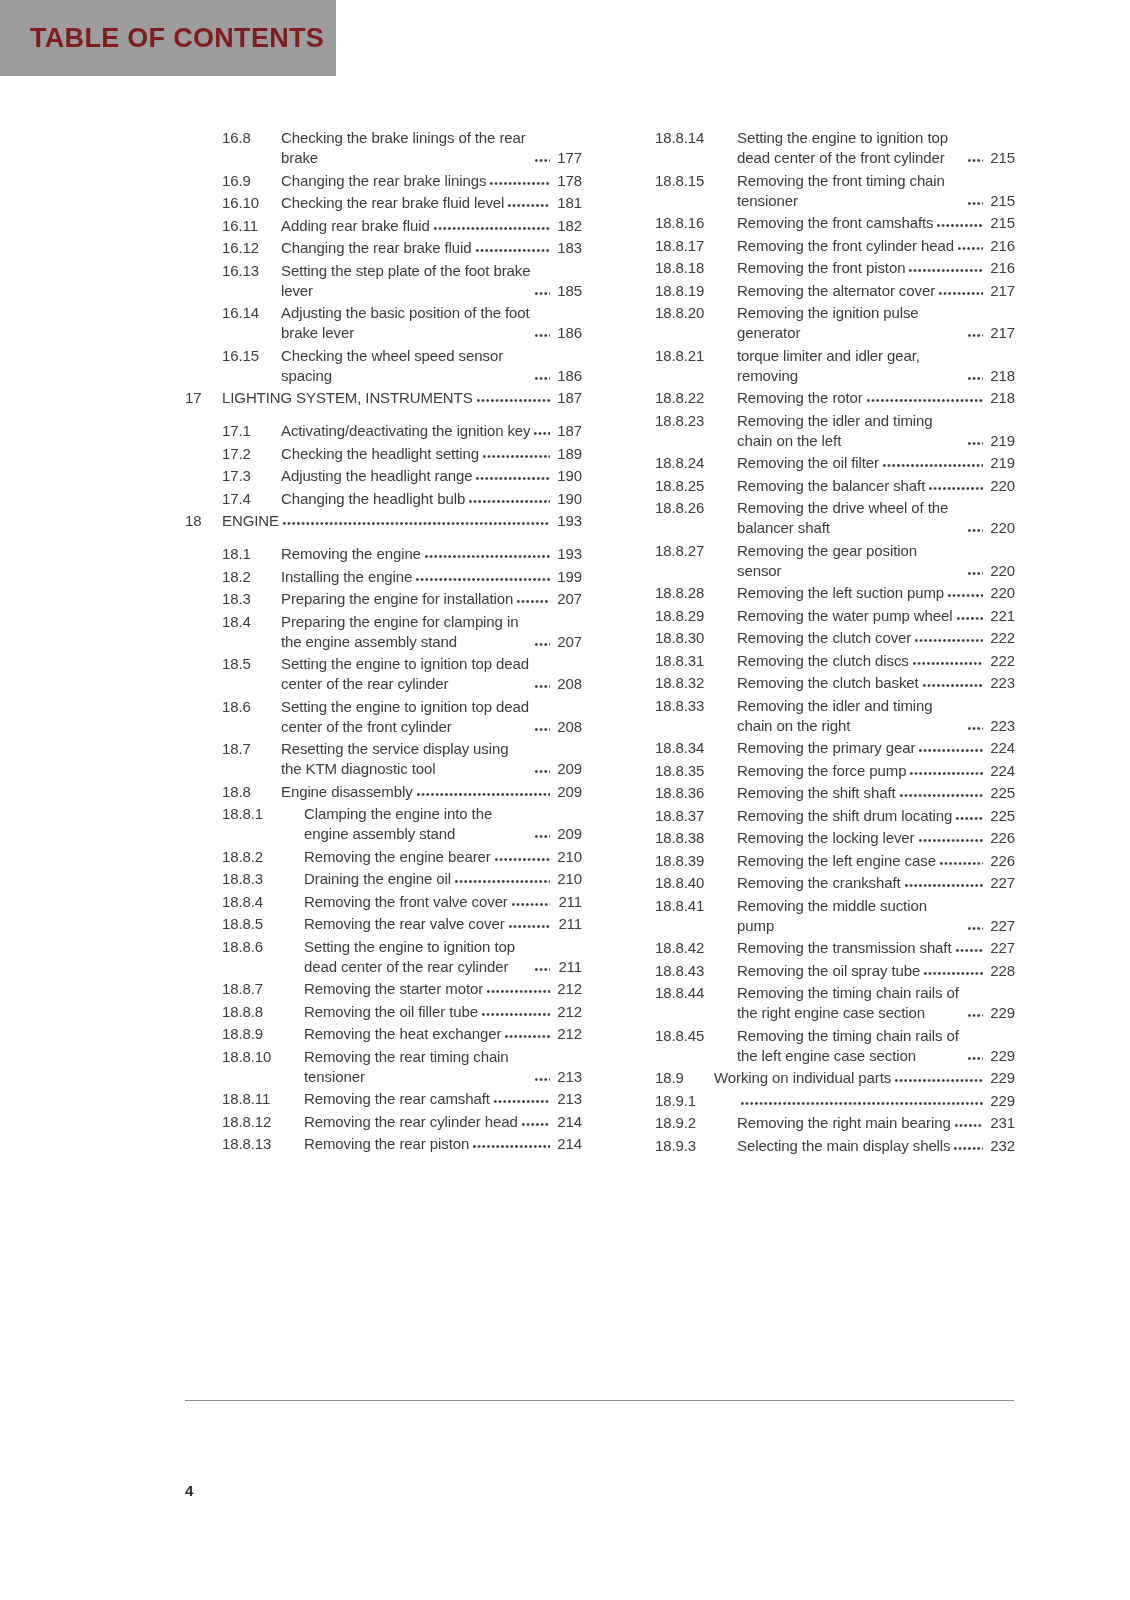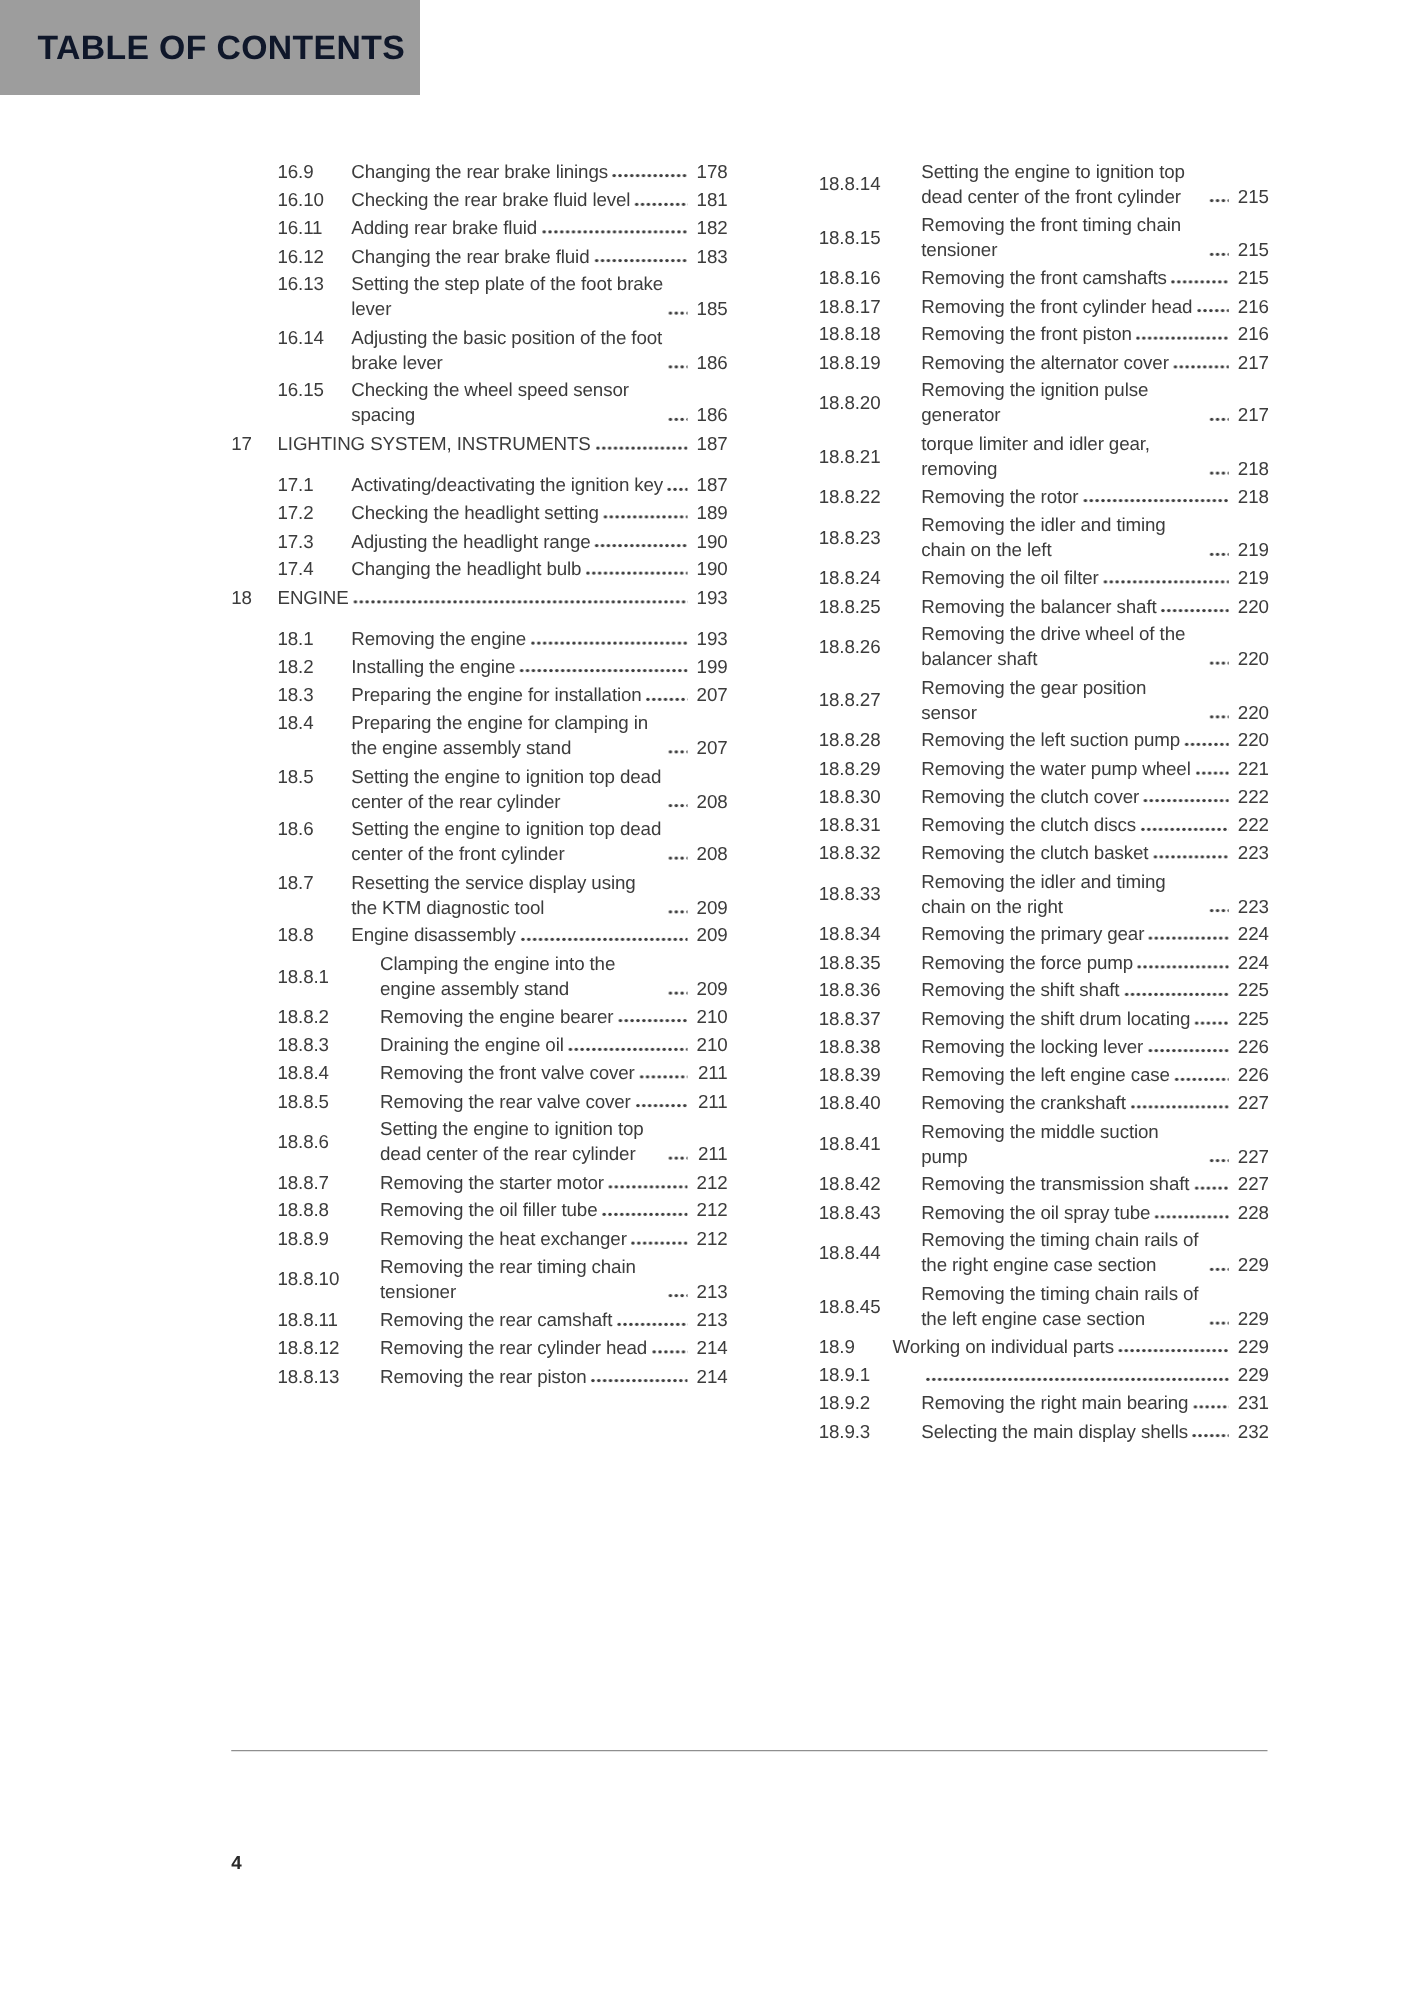--- a/index.html
+++ b/index.html
@@ -21,21 +21,21 @@
     width: 336px;
     height: 76px;
     background: #9d9d9d;
     display: flex;
     align-items: center;
     padding-left: 30px;
   }
   .header-banner h1 {
     font-size: 27px;
     font-weight: bold;
-    color: #0f172a;
+    color: #7f1d1d;
     letter-spacing: 0.3px;
     white-space: nowrap;
   }
   .toc-columns {
     position: absolute;
     left: 185px;
     top: 128px;
     display: flex;
     gap: 36px;
   }
@@ -46,21 +46,21 @@
     font-size: 15px;
     line-height: 20px;
     letter-spacing: -0.1px;
     margin-bottom: 2.5px;
   }
   .entry .num { flex: none; }
   .level-1 { margin-bottom: 13px; }
   .level-1 .num { width: 37px; }
   .level-2 { margin-left: 37px; }
   .level-2 .num { width: 59px; }
-  .level-3 { margin-left: 37px; align-items: center; }
+  .level-3 { margin-left: 37px; }
   .level-3 .num { width: 82px; }
   .body {
     flex: 1;
     min-width: 0;
     display: flex;
     align-items: flex-end;
   }
   .title { flex: 0 1 auto; }
   .leader {
     flex: 1 0 16px;
@@ -97,20 +97,28 @@
 <body style="color: rgb(60, 60, 60);">
 
 <div class="sheet">
 
   <div class="header-banner" id="header-banner" style="background: rgb(157, 157, 157);">
     <h1>TABLE OF CONTENTS</h1>
   </div>
 
   <div class="toc-columns">
     <div class="col" id="col-left">
+  <div class="entry level-2">
+    <span class="num">16.8</span>
+    <span class="body">
+      <span class="title">Checking the brake linings of the rear brake</span>
+      <span class="leader"></span>
+      <span class="pg">177</span>
+    </span>
+  </div>
 
   <div class="entry level-2">
     <span class="num">16.9</span>
     <span class="body">
       <span class="title">Changing the rear brake linings</span>
       <span class="leader"></span>
       <span class="pg">178</span>
     </span>
   </div>
 

